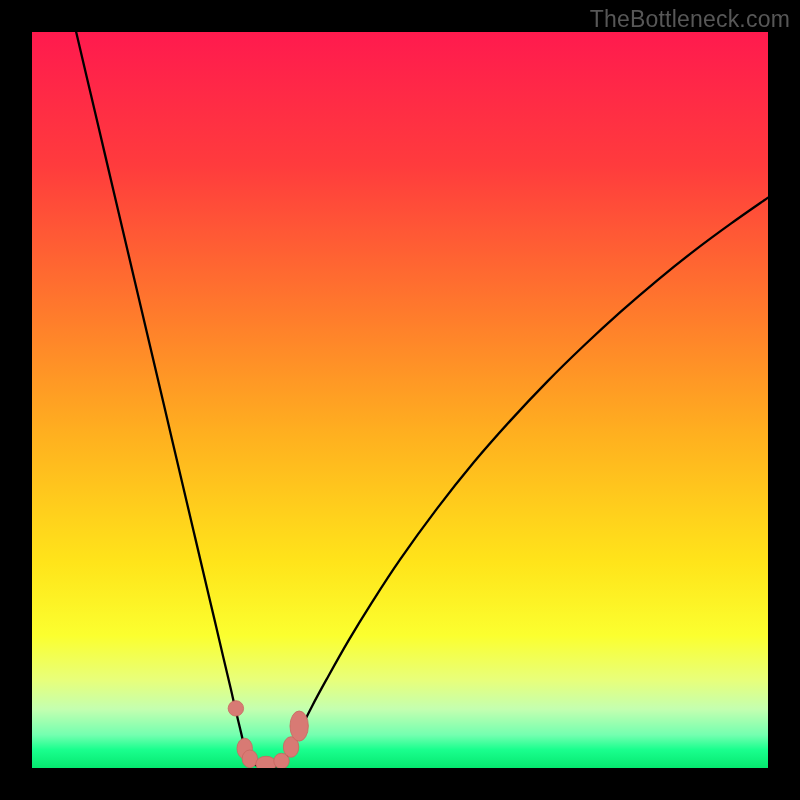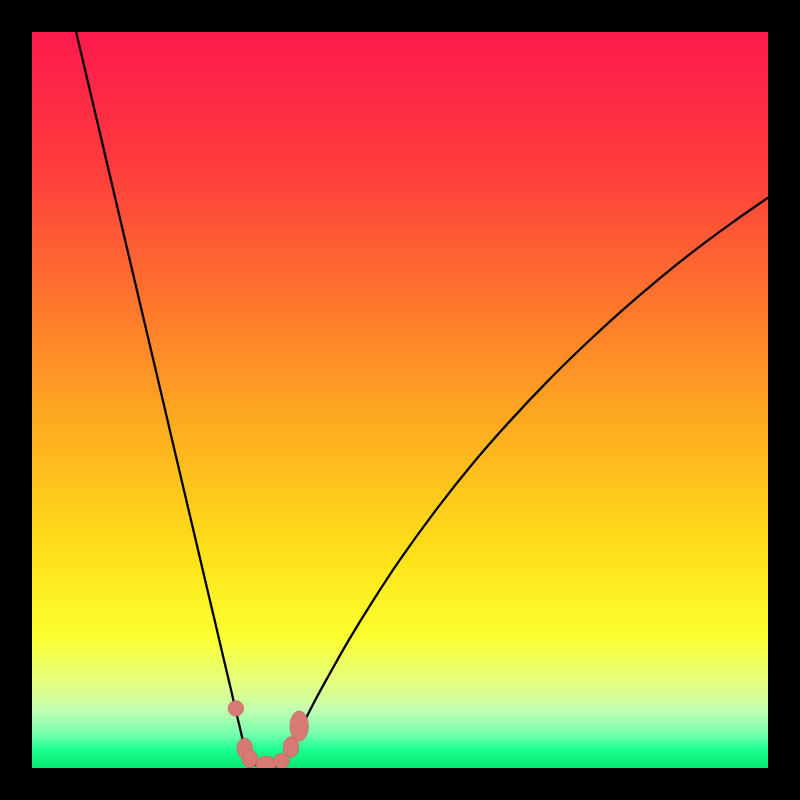--- a/index.html
+++ b/index.html
@@ -41,20 +41,21 @@
     position: absolute;
     left: 0;
     top: 0;
   }
 </style>
 </head>
 <body>
 
 <div class="frame">
 
+  <div class="watermark">TheBottleneck.com</div>
 
   <div class="plot">
     <svg id="chart-svg" class="svg-layer" width="736" height="736" viewBox="0 0 736 736" preserveAspectRatio="none">
       <defs>
         <linearGradient id="bg-grad" x1="0" y1="0" x2="0" y2="1">
             <stop offset="0.00%" stop-color="#ff1a4e"></stop>
             <stop offset="18.00%" stop-color="#ff3b3d"></stop>
             <stop offset="38.00%" stop-color="#ff7a2c"></stop>
             <stop offset="55.00%" stop-color="#ffb11f"></stop>
             <stop offset="72.00%" stop-color="#ffe41a"></stop>

